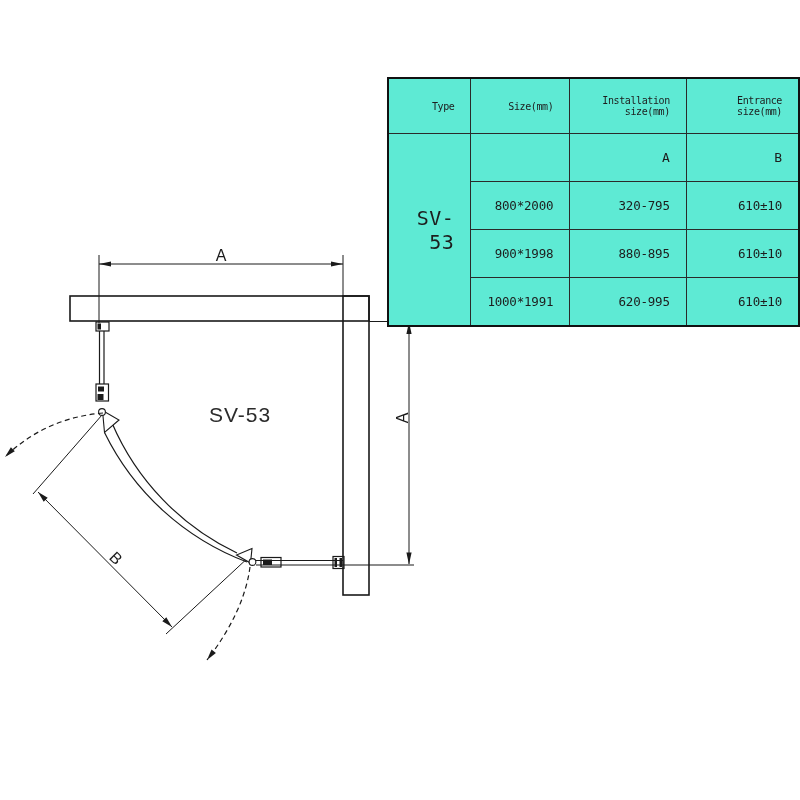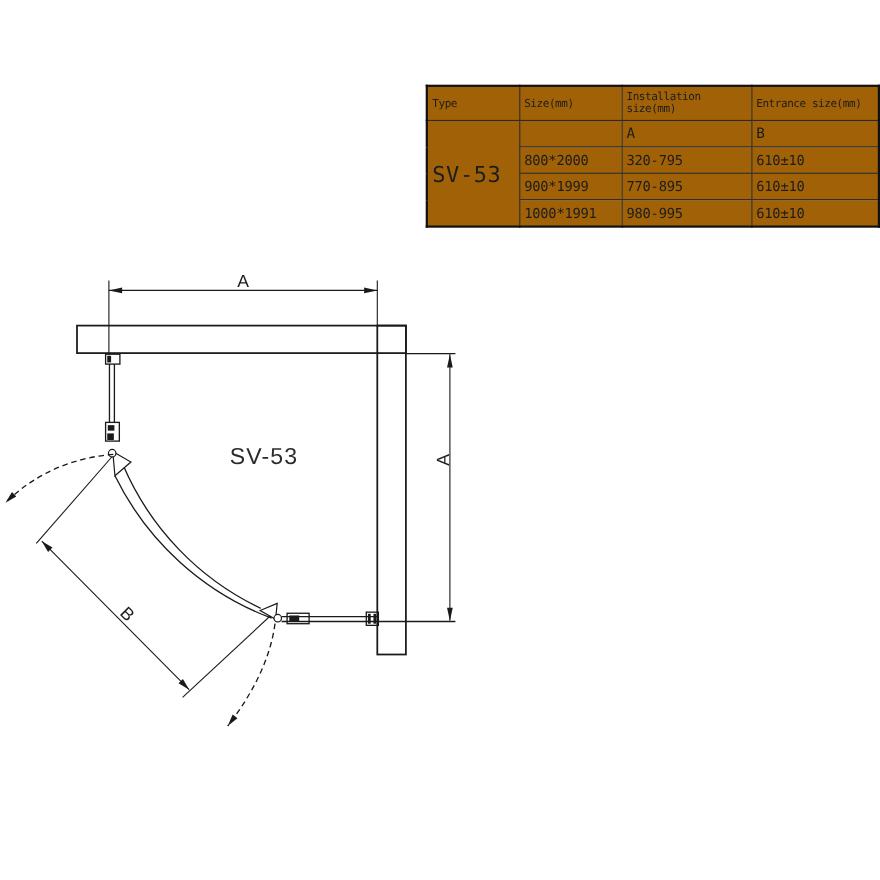--- a/index.html
+++ b/index.html
@@ -2,22 +2,22 @@
 <html><head>
 <meta charset="utf-8">
 <style>
   html,body{margin:0;padding:0;background:#fff;}
   body{width:800px;height:800px;position:relative;overflow:hidden;
        font-family:"Liberation Sans",sans-serif;color:#1a1a1a;}
   #drawing{position:absolute;left:0;top:0;}
   
   #spec-table{position:absolute;left:387px;top:77px;border-collapse:collapse;
               table-layout:fixed;}
-  #spec-table td{border:1px solid #2a2a2a;text-align:left;vertical-align:middle;
-                 padding:4px;color:#1d1d1d;background:#a16207;}
+  #spec-table td{border:1px solid #2a2a2a;text-align:right;vertical-align:middle;
+                 padding:16px;color:#1d1d1d;background:#5eead4;}
   #spec-table{border:2px solid #111;}
   .hdr{font-family:"DejaVu Sans Mono",monospace;font-size:10px;letter-spacing:-0.4px;}
   .sub{font-family:"DejaVu Sans Mono",monospace;font-size:13px;}
   .val{font-family:"DejaVu Sans Mono",monospace;font-size:12.5px;letter-spacing:-0.2px;margin-left:19px;}
   .type-cell{font-family:"DejaVu Sans Mono",monospace;font-size:20px;letter-spacing:0.5px;}
   
   .dim-label{font-family:"Liberation Sans",sans-serif;font-size:16px;fill:#1a1a1a;}
   .model-label{font-family:"Liberation Sans",sans-serif;font-size:21px;fill:#2b2b2b;letter-spacing:1px;}
 </style>
 </head>
@@ -115,23 +115,23 @@
     <td class="sub"></td>
     <td class="sub">A</td>
     <td class="sub">B</td>
   </tr>
   <tr style="height:22px">
     <td class="val">800*2000</td>
     <td class="val">320-795</td>
     <td class="val">610±10</td>
   </tr>
   <tr style="height:22px">
-    <td class="val">900*1999</td>
-    <td class="val">770-895</td>
+    <td class="val">900*1998</td>
+    <td class="val">880-895</td>
     <td class="val">610±10</td>
   </tr>
   <tr style="height:21px">
     <td class="val">1000*1991</td>
-    <td class="val">980-995</td>
+    <td class="val">620-995</td>
     <td class="val">610±10</td>
   </tr>
 </tbody>
   </table>
 
 </body></html>

